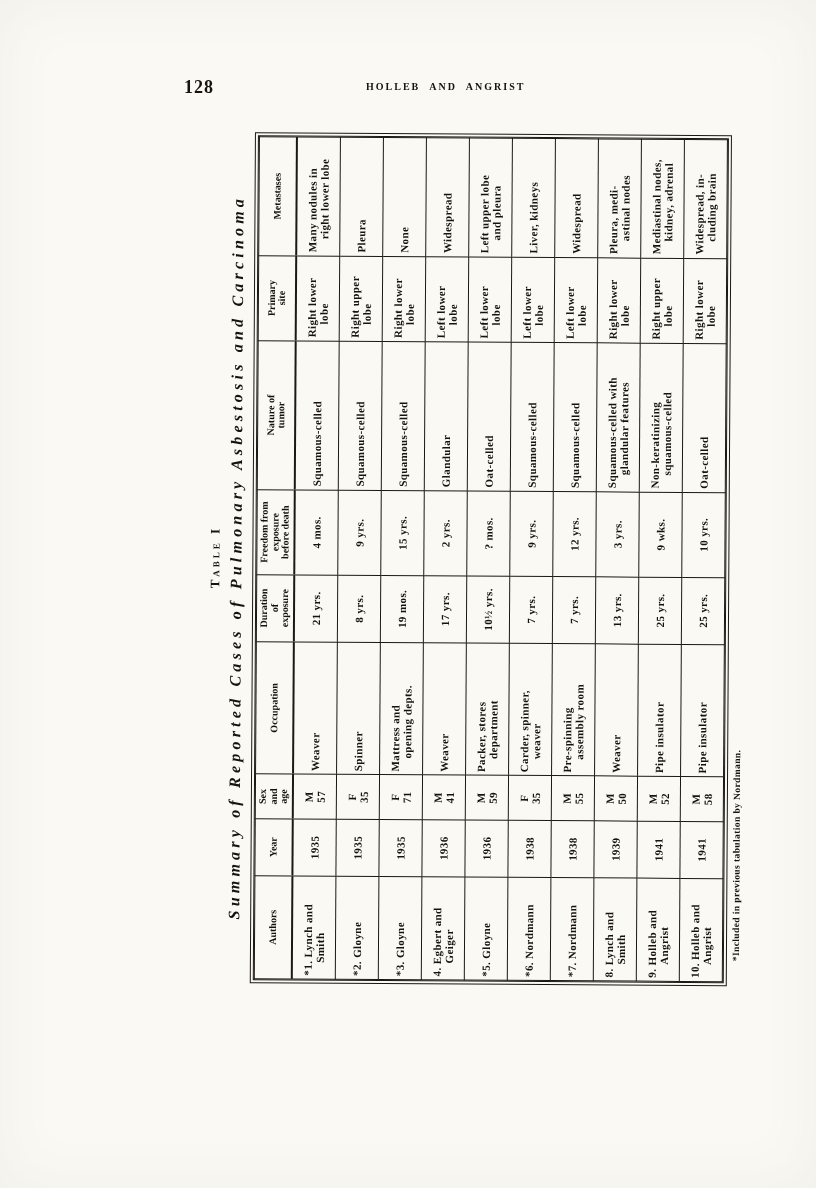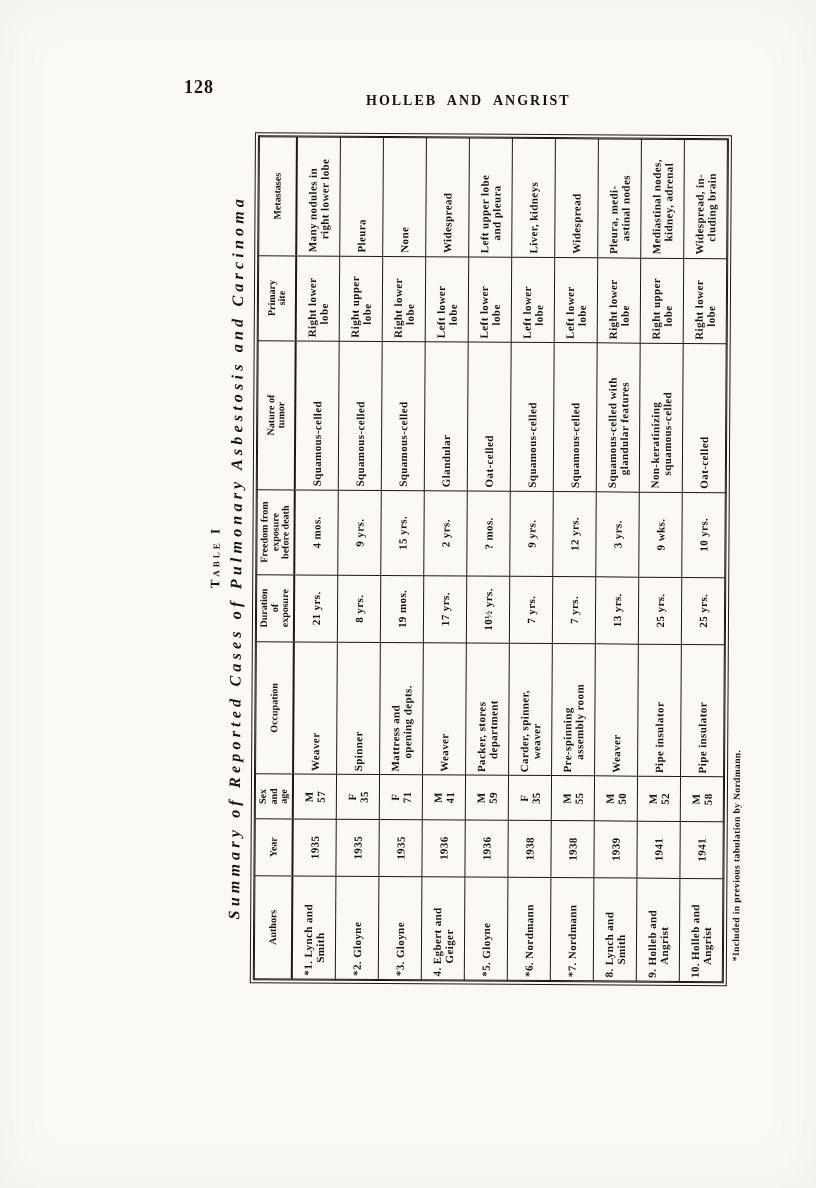--- a/index.html
+++ b/index.html
@@ -10,22 +10,22 @@
     color:#17130c;
   }
   .page{position:absolute;inset:0;box-shadow:inset 0 0 60px rgba(90,80,60,.06);}
 
   
   .pagenum{
     position:absolute;left:184px;top:77px;
     font-size:18px;font-weight:bold;letter-spacing:1px;
   }
   .runhead{
-    position:absolute;left:366px;top:93px;width:200px;
-    font-size:14px;font-weight:bold;letter-spacing:2px;word-spacing:5px;
+    position:absolute;left:366px;top:81px;width:200px;
+    font-size:10px;font-weight:bold;letter-spacing:2px;word-spacing:5px;
     white-space:nowrap;
   }
 
   
   .rot-wrap{
     position:absolute;left:210px;top:126px;width:522px;height:862px;
   }
   .rot-inner{
     position:absolute;left:0;top:0;width:862px;height:522px;
     transform:rotate(-89.65deg) translateX(-862px);

